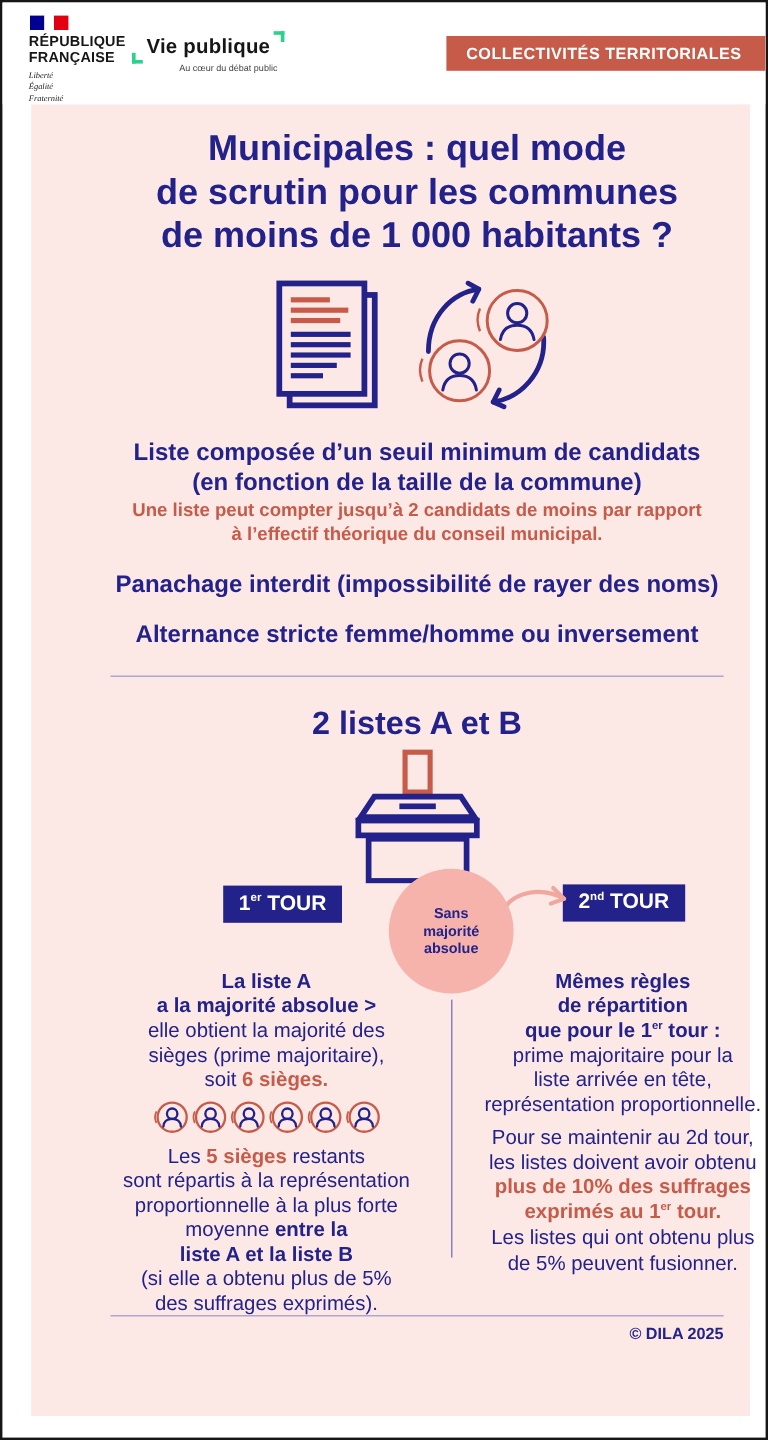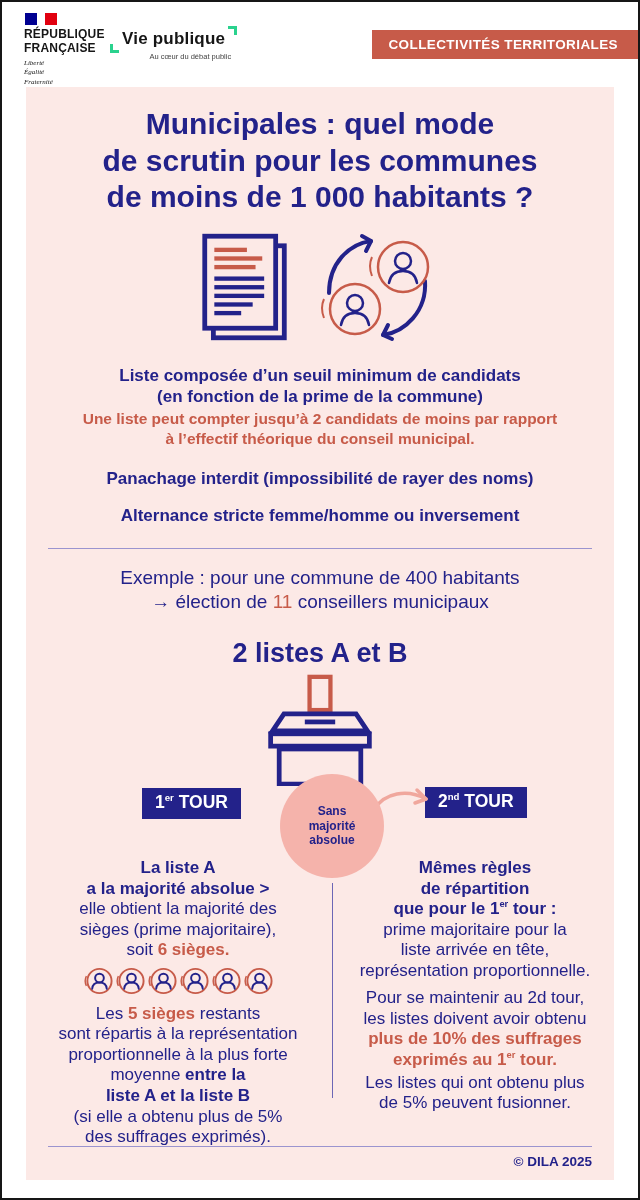--- a/index.html
+++ b/index.html
@@ -22,24 +22,24 @@
   .rf-motto{font-family:"Liberation Serif",serif;font-style:italic;font-size:7px;line-height:1.4;margin-top:3px;}
   .vp-logo{position:absolute;left:108px;top:24px;color:#161616;}
   .vp-name-row{position:relative;padding:3px 12px 4px 12px;}
   .vp-name{font-weight:bold;font-size:17px;letter-spacing:.2px;}
   .vp-bracket-tr{position:absolute;right:0;top:0;width:9px;height:9px;border-top:3px solid var(--green);border-right:3px solid var(--green);}
   .vp-bracket-bl{position:absolute;left:0;bottom:0;width:9px;height:9px;border-bottom:3px solid var(--green);border-left:3px solid var(--green);}
   .vp-tagline{font-size:7.5px;color:#444;text-align:right;padding-right:6px;margin-top:-1px;}
   .topic-badge{position:absolute;right:0;top:28px;background:var(--terracotta);color:#fff;font-weight:bold;font-size:13.5px;letter-spacing:.4px;padding:7px 20px 7px 16px;}
 
   
-  .panel{position:absolute;left:24px;right:24px;top:85px;height:1093px;background:var(--pink);text-align:center;color:var(--navy);}
+  .panel{position:absolute;left:24px;right:13px;top:85px;height:1093px;background:var(--pink);text-align:center;color:var(--navy);padding-left:44px;}
   .main-title{margin:0;padding-top:19px;font-size:30px;font-weight:bold;line-height:1.22;}
   .icons-row{margin-top:15px;display:flex;justify-content:center;align-items:center;gap:24px;height:112px;}
-  .rule-heading{margin:0;font-size:17px;font-weight:bold;line-height:1.26;}
+  .rule-heading{margin:0;font-size:20px;font-weight:bold;line-height:1.26;}
   .rule1{margin-top:22px;}
   .rule-note{margin:1px 0 0;font-size:15.5px;font-weight:bold;color:var(--terracotta);line-height:1.3;}
   .rule2{margin-top:19px;}
   .rule3{margin-top:16px;}
   .divider{border:0;border-top:1.5px solid var(--divider-purple);margin:21px 22px 0;}
   .example{margin:17px 0 0;font-size:19px;line-height:1.27;}
   .num-hl{color:var(--terracotta);}
   .lists-title{margin:24px 0 0;font-size:27px;font-weight:bold;}
   .ballot-row{margin-top:5px;height:112px;display:flex;justify-content:center;}
 
@@ -130,36 +130,32 @@
         <path d="M57,26 q-4,9 0,19" fill="none" stroke="#c75b49" stroke-width="2"></path>
         <circle cx="40" cy="78" r="25" fill="none" stroke="#c75b49" stroke-width="2.5"></circle>
         <circle cx="40" cy="72" r="8" fill="none" stroke="#23228a" stroke-width="2.5"></circle>
         <path d="M26,94 Q28,82 40,82 Q52,82 54,94" fill="none" stroke="#23228a" stroke-width="2.5" stroke-linecap="round"></path>
         <path d="M9,68 q-4,9 0,19" fill="none" stroke="#c75b49" stroke-width="2"></path>
       </svg>
     </div>
 
     <h2 class="rule-heading rule1">
       <span>Liste composée d’un seuil minimum de candidats</span><br>
-      <span>(en fonction de la prime de la commune)</span>
+      <span>(en fonction de la taille de la commune)</span>
     </h2>
     <p class="rule-note">
       <span>Une liste peut compter jusqu’à 2 candidats de moins par rapport</span><br>
       <span>à l’effectif théorique du conseil municipal.</span>
     </p>
 
     <h2 class="rule-heading rule2">Panachage interdit (impossibilité de rayer des noms)</h2>
     <h2 class="rule-heading rule3">Alternance stricte femme/homme ou inversement</h2>
 
     <hr class="divider">
 
-    <p class="example">
-      <span>Exemple : pour une commune de 400 habitants</span><br>
-      <span>→</span><span> élection de </span><span class="num-hl">11</span><span> conseillers municipaux</span>
-    </p>
 
     <h2 class="lists-title">2 listes A et B</h2>
 
     <div class="ballot-row">
       <svg width="124" height="112" viewBox="0 0 124 118">
         <rect x="51" y="3" width="22" height="35" fill="#fce9e6" stroke="#c75b49" stroke-width="4.5"></rect>
         <path d="M24,42 L100,42 L112,60 L12,60 Z" fill="#fce9e6" stroke="#23228a" stroke-width="5" stroke-linejoin="miter"></path>
         <rect x="46" y="48" width="32" height="5" fill="#23228a"></rect>
         <rect x="10" y="63" width="104" height="13" fill="#fce9e6" stroke="#23228a" stroke-width="5"></rect>
         <rect x="19" y="79" width="86" height="37" fill="#fce9e6" stroke="#23228a" stroke-width="5"></rect>

